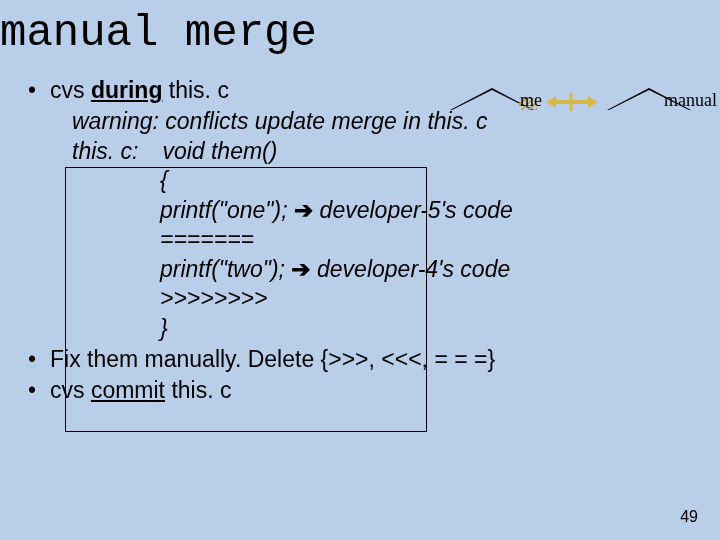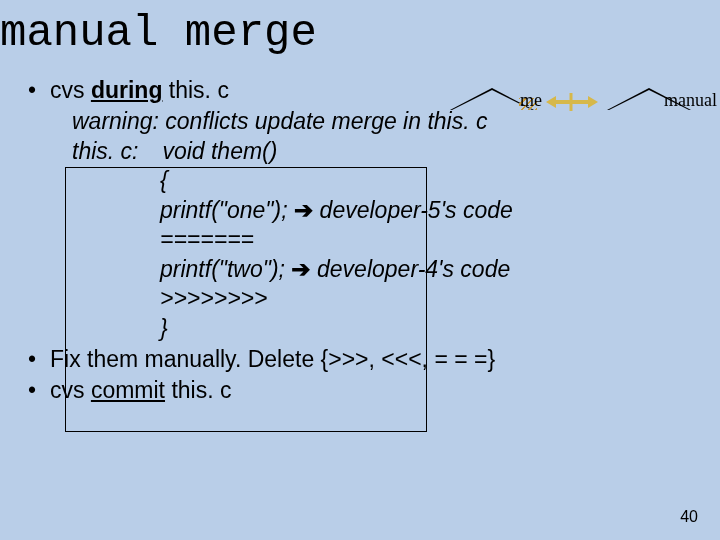--- a/index.html
+++ b/index.html
@@ -189,13 +189,13 @@
       <line x1="10" y1="10" x2="46" y2="10" stroke="#d6b84a" stroke-width="4"></line>
       <polygon points="2,10 12,4 12,16" fill="#d6b84a"></polygon>
       <polygon points="54,10 44,4 44,16" fill="#d6b84a"></polygon>
       <line x1="27" y1="1" x2="27" y2="19" stroke="#d6b84a" stroke-width="3"></line>
     </svg>
   </div>
   <div class="triangle master"></div>
   <div class="tri-label" style="left:174px;top:10px;">manual</div>
 </div>
 
-<div class="page-num">40</div>
+<div class="page-num">49</div>
 
 </body></html>

